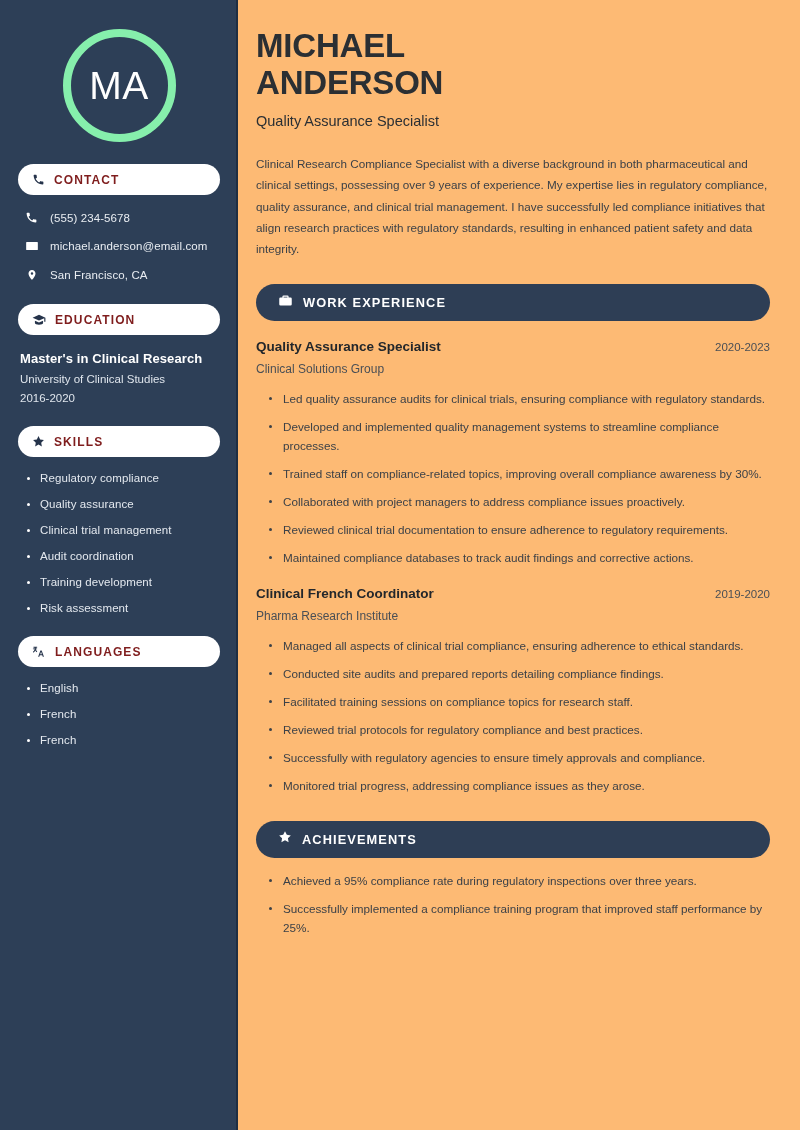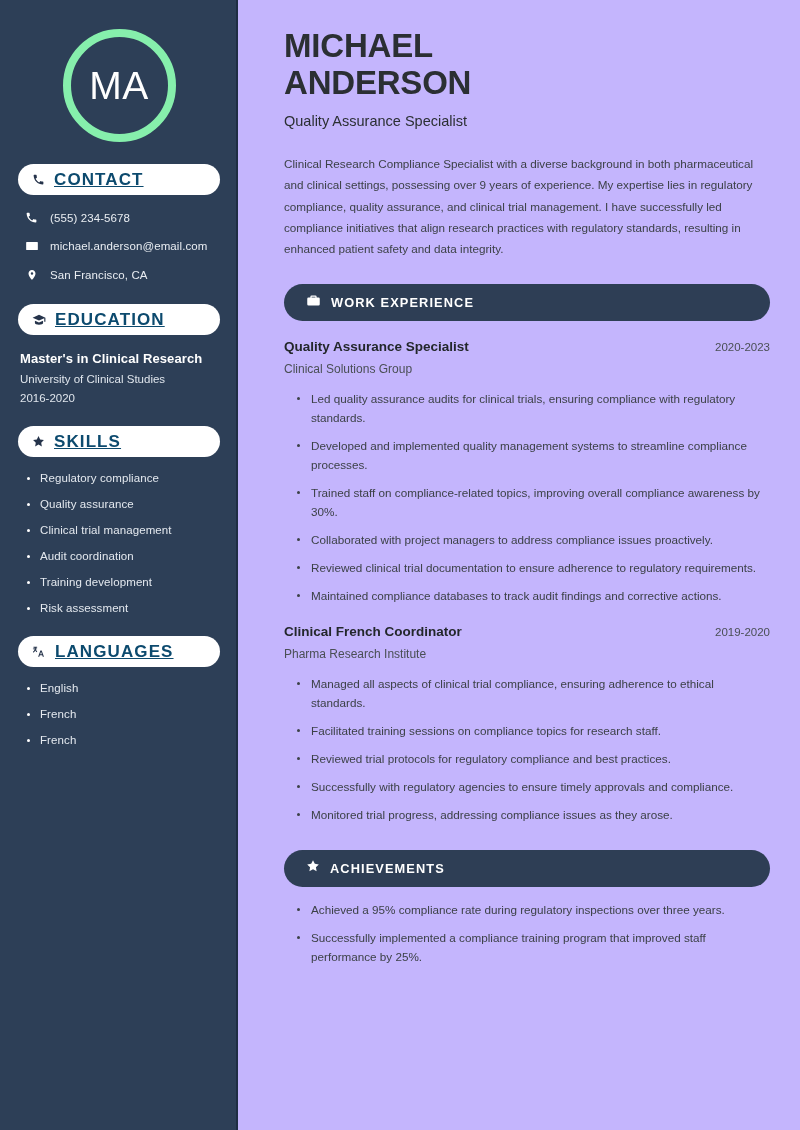--- a/index.html
+++ b/index.html
@@ -63,25 +63,24 @@
     margin-top: 22px;
     background: #ffffff;
     border-radius: 18px;
     height: 31px;
     display: flex;
     align-items: center;
     padding-left: 14px;
     gap: 9px;
   }
   .pill-label {
-    color: #0c4a6e;
-    font-size: 17px;
+    color: #7f1d1d;
+    font-size: 12px;
     font-weight: bold;
     letter-spacing: 1.1px;
-    text-decoration: underline;
   }
   .pill .ico svg { display: block; }
 
   .contact-list { margin-top: 16px; }
   .contact-row {
     display: flex;
     align-items: center;
     gap: 11px;
     margin-bottom: 15px;
     padding-left: 6px;
@@ -130,22 +129,22 @@
     left: 1px;
     top: 5px;
     width: 3px; height: 3px;
     border-radius: 50%;
     background: #ffffff;
   }
 
   
   .main {
     flex: 1;
-    padding: 28px 30px 0 46px;
-    background: #c4b5fd;
+    padding: 28px 30px 0 18px;
+    background: #fdba74;
   }
 
   .name {
     font-size: 33px;
     font-weight: bold;
     color: #2b2f33;
     line-height: 1.12;
     letter-spacing: -0.2px;
   }
   .job-title {
@@ -364,20 +363,21 @@
     </div>
 
     <div class="job">
       <div class="job-head">
         <span class="job-role">Clinical French Coordinator</span>
         <span class="job-dates">2019-2020</span>
       </div>
       <div class="job-company">Pharma Research Institute</div>
       <ul class="main-list">
         <li>Managed all aspects of clinical trial compliance, ensuring adherence to ethical standards.</li>
+        <li>Conducted site audits and prepared reports detailing compliance findings.</li>
         <li>Facilitated training sessions on compliance topics for research staff.</li>
         <li>Reviewed trial protocols for regulatory compliance and best practices.</li>
         <li>Successfully with regulatory agencies to ensure timely approvals and compliance.</li>
         <li>Monitored trial progress, addressing compliance issues as they arose.</li>
       </ul>
     </div>
 
     <div class="banner">
       <span class="ico">
         <svg width="14" height="14" viewBox="0 0 24 24" fill="#ffffff">

